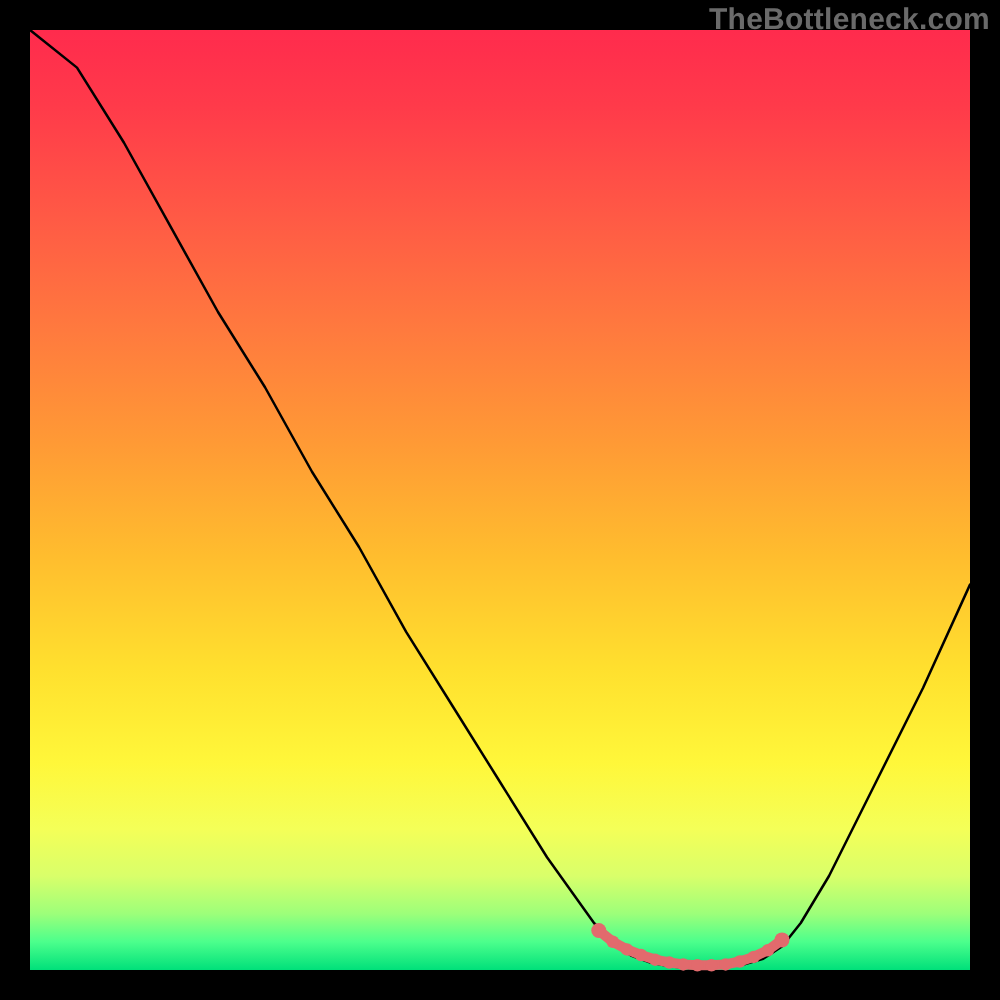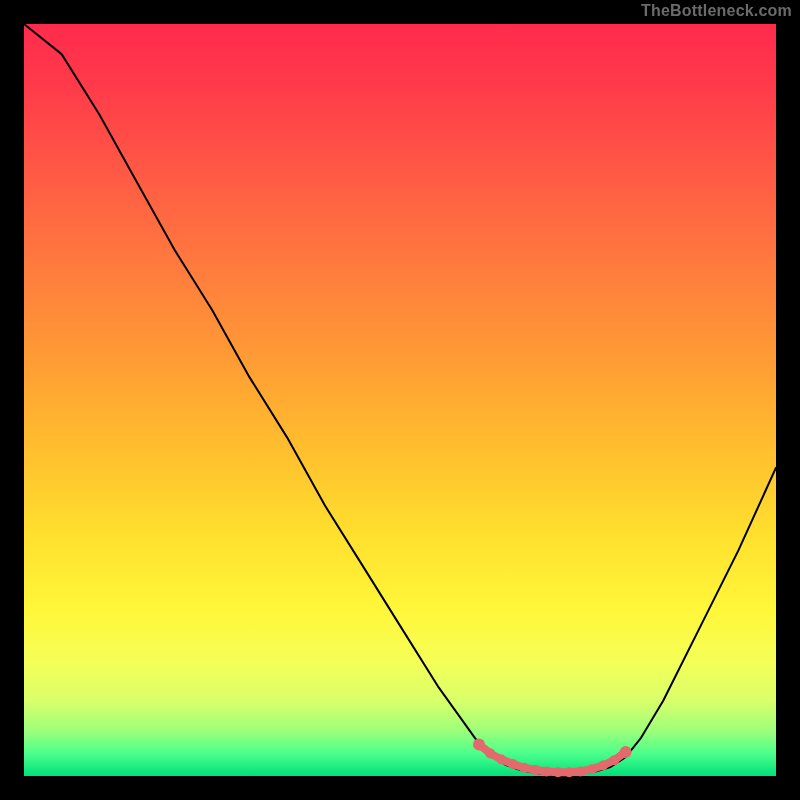--- a/index.html
+++ b/index.html
@@ -36,21 +36,21 @@
       #9dff7a 94%,
       #4cff8c 97%,
       #00e07a 100%
     );
   }
   .watermark {
     position: absolute;
     top: 2px;
     right: 8px;
     font-family: Arial, Helvetica, sans-serif;
-    font-size: 16px;
+    font-size: 24px;
     font-weight: 600;
     color: #6a6a6a;
     letter-spacing: 0.2px;
     user-select: none;
   }
   svg.curve {
     position: absolute;
     left: 0;
     top: 0;
     width: 752px;

